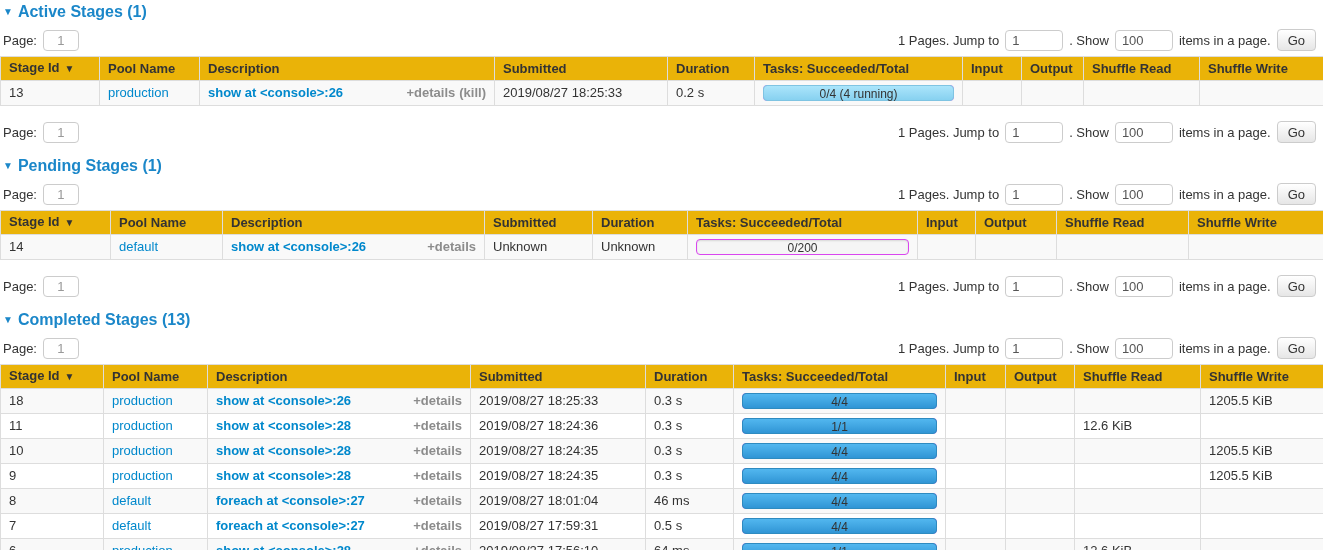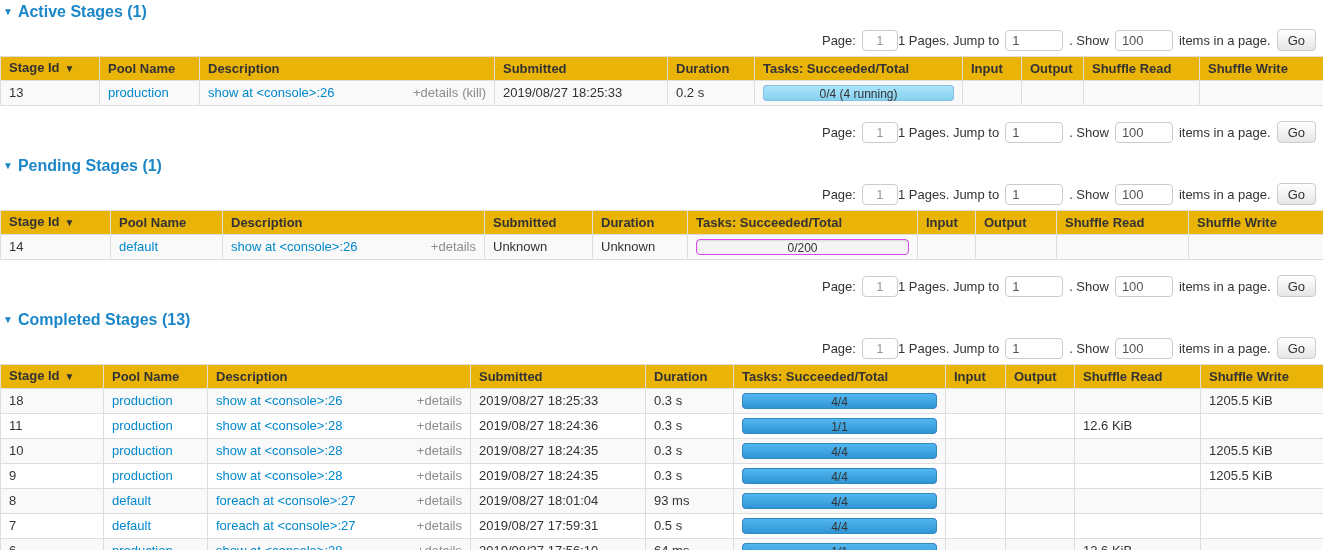--- a/index.html
+++ b/index.html
@@ -10,22 +10,22 @@
     font-size:13px; color:#333; background:#fff;
   }
   .section-title {
     font-size:16px; font-weight:bold; color:#1b87c9;
     margin:14px 0 9px 3px; line-height:17px;
   }
   section:first-of-type .section-title { margin-top:3px; }
   .collapse-arrow { font-size:10px; margin-right:5px; vertical-align:2px; }
 
   .pager {
-    display:flex; justify-content:flex-end; align-items:center;
-    padding:0 7px 0 14px; margin-bottom:5px; height:22px;
+    display:flex; justify-content:space-between; align-items:center;
+    padding:0 7px 0 3px; margin-bottom:5px; height:22px;
   }
   .pager-bottom { margin-top:15px; margin-bottom:0; }
   .pager-left, .pager-right { display:flex; align-items:center; gap:6px; }
   .page-input {
     width:36px; height:21px; border:1px solid #ccc; border-radius:4px;
     text-align:center; color:#999; font-size:13px; font-family:inherit; background:#fff;
   }
   .jump-input {
     width:58px; height:21px; border:1px solid #ccc; border-radius:4px;
     padding:0 6px; color:#555; font-size:13px; font-family:inherit; background:#fff;
@@ -43,21 +43,21 @@
     border:1px solid #ddd; padding:4px 8px; text-align:left;
     font-size:13px; line-height:14px; overflow:hidden; white-space:nowrap;
   }
   .stages-table th { font-weight:bold; color:#333; background:#eab308; }
   .stages-table tbody tr:nth-child(odd) { background:#f9f9f9; }
   .stages-table tbody tr:nth-child(even) { background:#fff; }
   .sort-arrow { font-size:10px; margin-left:5px; }
 
   a.link { color:#0088cc; text-decoration:none; cursor:pointer; }
   .muted-link { color:#8c8c8c; text-decoration:none; cursor:pointer; }
-  .desc-wrap { display:flex; justify-content:space-between; align-items:flex-end; }
+  .desc-wrap { display:flex; justify-content:space-between; align-items:flex-end;font-weight:bold; }
   .desc-right { display:flex; gap:4px; }
 
   .tasks-td { padding:3px 4px 3px 4px; }
   .progress {
     position:relative; height:16px; border-radius:4px;
     background:#f5f5f5; border:1px solid #d946ef;
     box-shadow:inset 0 1px 2px rgba(0,0,0,0.12);
   }
   .progress .bar {
     position:absolute; top:-1px; left:-1px; right:-1px; bottom:-1px;
@@ -389,21 +389,21 @@
             <td><a class="link">default</a></td>
             <td>
               <div class="desc-wrap">
                 <a class="link">foreach at &lt;console&gt;:27</a>
                 <span class="desc-right">
                   <a class="muted-link">+details</a>
                 </span>
               </div>
             </td>
             <td>2019/08/27 18:01:04</td>
-            <td>93 ms</td>
+            <td>46 ms</td>
             <td class="tasks-td">
               <div class="progress">
                 <div class="bar bar-full"></div>
                 <span class="plabel">4/4</span>
               </div>
             </td>
             <td></td>
             <td></td>
             <td></td>
             <td></td>

